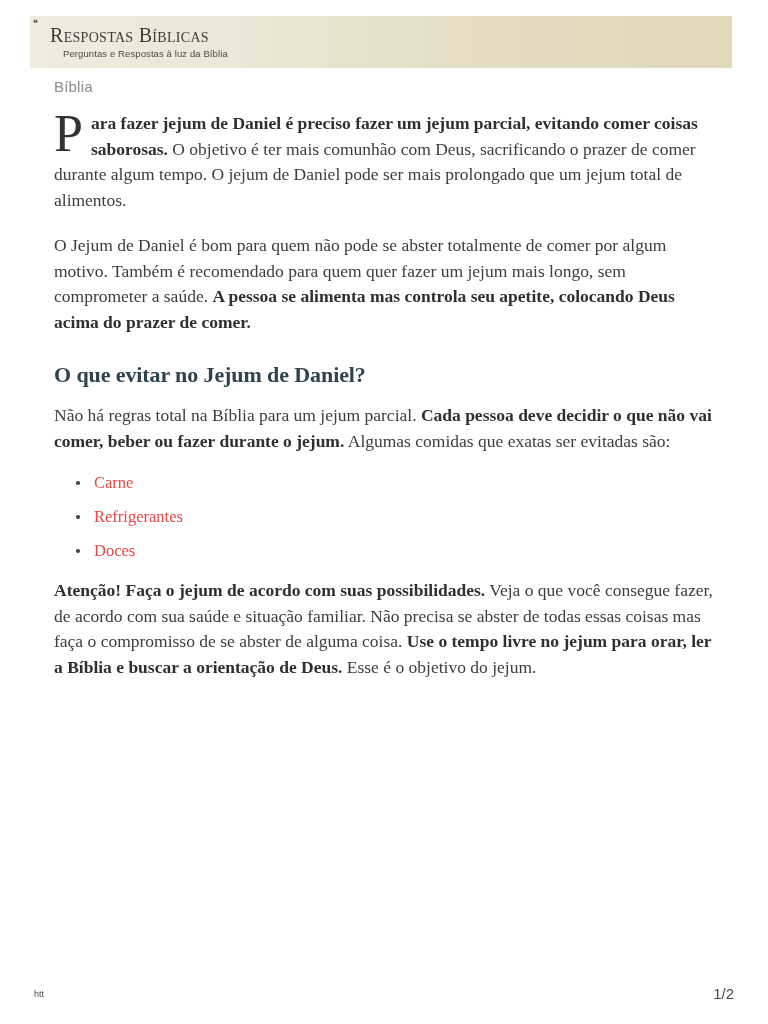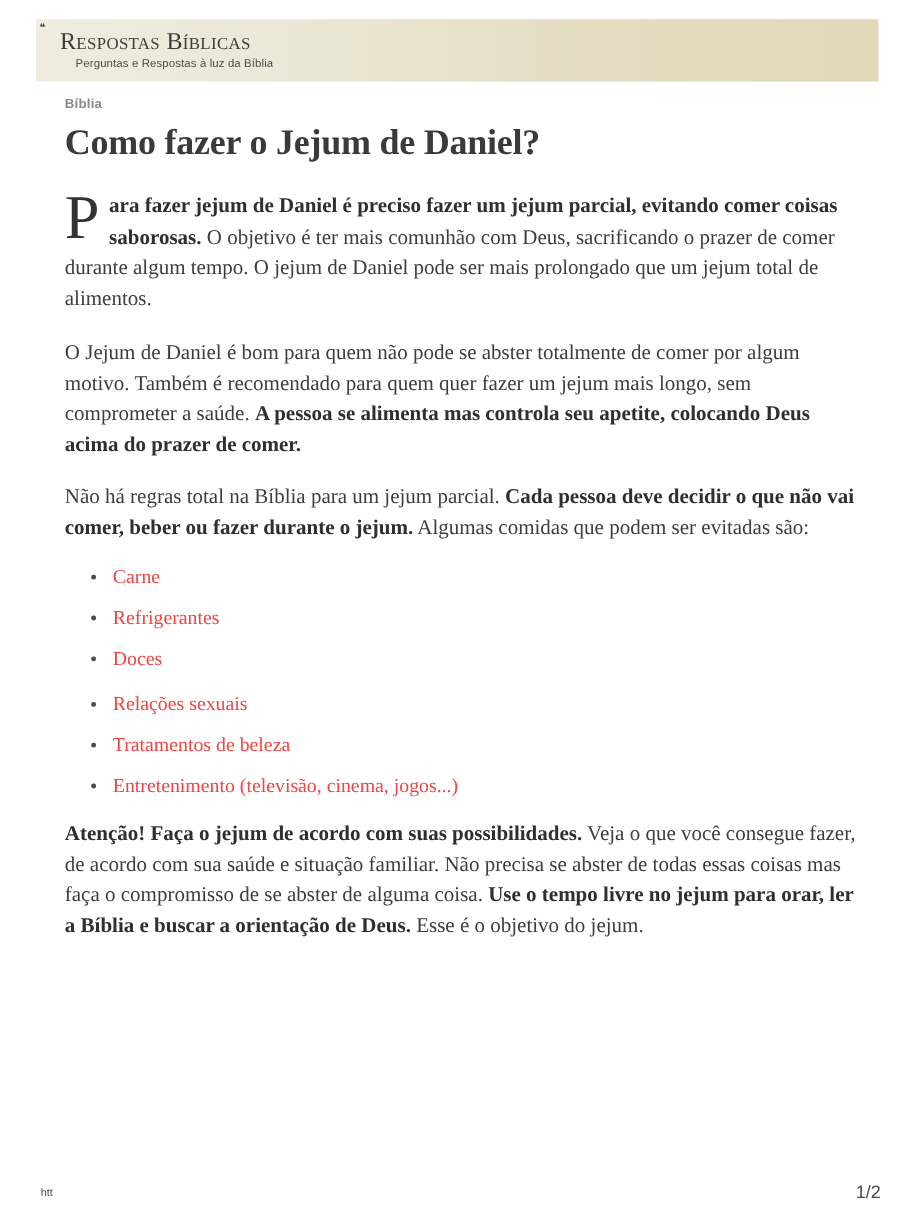--- a/index.html
+++ b/index.html
@@ -72,26 +72,25 @@
   
   .article {
     position: absolute;
     left: 54px;
     top: 80px;
     width: 660px;
   }
 
   .breadcrumb {
     font-family: "Liberation Sans", "DejaVu Sans", sans-serif;
-    font-size: 11px;
+    font-size: 15px;
     line-height: 14px;
     color: #8a8a8a;
-    margin: 0 0 7px 0;
+    margin: 0 0 17px 0;
     letter-spacing: 0.2px;
-    font-weight: bold;
   }
 
   .page-title {
     margin: 0 0 22px 0;
     font-family: "Liberation Serif", "DejaVu Serif", serif;
     font-size: 30px;
     line-height: 36px;
     font-weight: bold;
     color: #3a3a3a;
     letter-spacing: -0.2px;
@@ -193,47 +192,42 @@
   <div class="site-header">
     <div class="site-header-glyph">❝</div>
     <h1 class="site-title">Respostas Bíblicas</h1>
     <p class="site-tagline">Perguntas e Respostas à luz da Bíblia</p>
   </div>
 
   <div class="article">
 
     <div class="breadcrumb">Bíblia</div>
 
-    <h1 class="page-title">Como fazer o Jejum de Daniel?</h1>
 
     <p class="body-text lead">
       <span class="dropcap">P</span><strong class="b">ara fazer jejum de Daniel é preciso fazer um jejum parcial, evitando comer coisas saborosas.</strong><span> O objetivo é ter mais comunhão com Deus, sacrificando o prazer de comer durante algum tempo. O jejum de Daniel pode ser mais prolongado que um jejum total de alimentos.</span>
     </p>
 
     <p class="body-text">
       <span>O Jejum de Daniel é bom para quem não pode se abster totalmente de comer por algum motivo. Também é recomendado para quem quer fazer um jejum mais longo, sem comprometer a saúde. </span><strong class="b">A pessoa se alimenta mas controla seu apetite, colocando Deus acima do prazer de comer.</strong>
     </p>
 
+    <h2 class="section-heading">O que evitar no Jejum de Daniel?</h2>
 
     <p class="body-text">
-      <span>Não há regras total na Bíblia para um jejum parcial. </span><strong class="b">Cada pessoa deve decidir o que não vai comer, beber ou fazer durante o jejum.</strong><span> Algumas comidas que podem ser evitadas são:</span>
+      <span>Não há regras total na Bíblia para um jejum parcial. </span><strong class="b">Cada pessoa deve decidir o que não vai comer, beber ou fazer durante o jejum.</strong><span> Algumas comidas que exatas ser evitadas são:</span>
     </p>
 
     <ul class="bullet-list">
       <li>Carne</li>
       <li>Refrigerantes</li>
       <li>Doces</li>
     </ul>
 
 
-    <ul class="bullet-list">
-      <li>Relações sexuais</li>
-      <li>Tratamentos de beleza</li>
-      <li>Entretenimento (televisão, cinema, jogos...)</li>
-    </ul>
 
     <p class="body-text">
       <strong class="b">Atenção! Faça o jejum de acordo com suas possibilidades.</strong><span> Veja o que você consegue fazer, de acordo com sua saúde e situação familiar. Não precisa se abster de todas essas coisas mas faça o compromisso de se abster de alguma coisa. </span><strong class="b">Use o tempo livre no jejum para orar, ler a Bíblia e buscar a orientação de Deus.</strong><span> Esse é o objetivo do jejum.</span>
     </p>
 
   </div>
 
   <div class="print-footer">
     <span class="footer-url">htt</span>
     <span class="footer-page">1/2</span>

